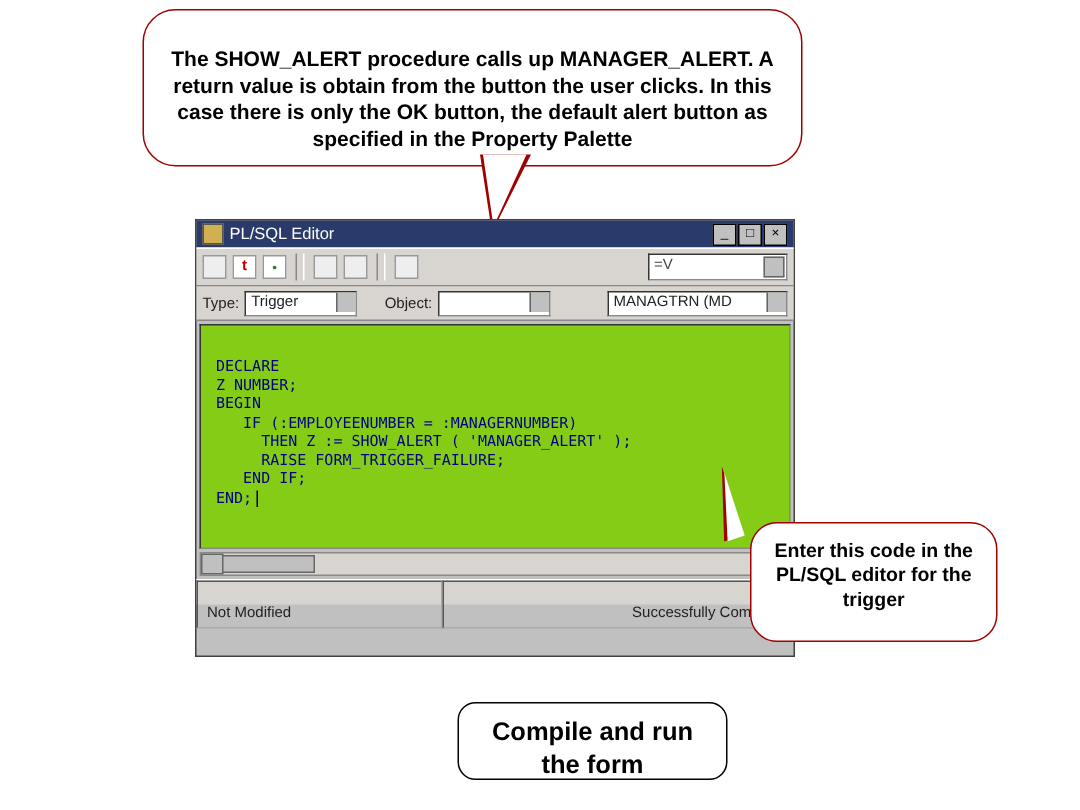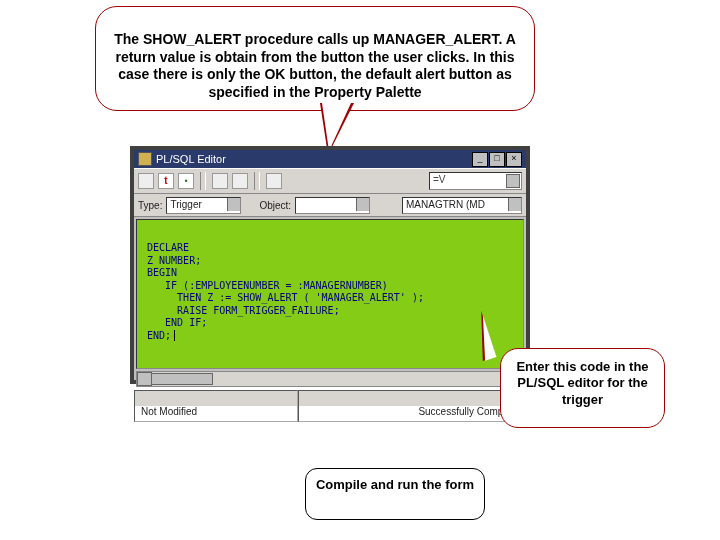--- a/index.html
+++ b/index.html
@@ -2,21 +2,21 @@
 <html><head>
 <meta charset="utf-8">
 <style>
   html,body{margin:0;padding:0;width:720px;height:540px;background:#fff;font-family:Arial,Helvetica,sans-serif;font-size:12px;color:#000;}
   .stage{position:relative;width:720px;height:540px;}
   
   .bubble-top{position:absolute;left:95px;top:6px;width:440px;height:105px;border:1.5px solid #a10000;border-radius:22px;background:#fff;padding:24px 14px 6px 14px;box-sizing:border-box;text-align:center;font-weight:bold;font-size:14px;line-height:1.25;}
   .tail-top-outer{position:absolute;left:320px;top:103px;border-left:8px solid transparent;border-right:26px solid transparent;border-top:52px solid #a10000;}
   .tail-top-inner{position:absolute;left:322px;top:103px;border-left:7px solid transparent;border-right:22px solid transparent;border-top:48px solid #fff;}
   
-  .editor{position:absolute;left:130px;top:146px;width:400px;height:238px;background:#c0c0c0;border:4px solid #404040;box-sizing:border-box;}
+  .editor{position:absolute;left:130px;top:146px;width:400px;height:292px;background:#c0c0c0;border:1px solid #404040;box-sizing:border-box;}
   .titlebar{height:18px;background:#2a3a6a;color:#fff;font-size:11px;display:flex;align-items:center;padding:0 4px;justify-content:space-between;}
   .titlebar .t-left{display:flex;align-items:center;gap:4px;}
   .titlebar .t-icon{width:12px;height:12px;background:#d0b050;border:1px solid #555;}
   .titlebar .t-btns{display:flex;gap:1px;}
   .titlebar .t-btn{width:14px;height:13px;background:#c0c0c0;border:1px solid #000;font-size:9px;line-height:11px;text-align:center;color:#000;}
   .toolbar{height:24px;background:#d8d4d0;border-top:1px solid #fff;border-bottom:1px solid #888;display:flex;align-items:center;gap:4px;padding:0 4px;}
   .tool-ic{width:16px;height:16px;background:#eee;border:1px solid #999;box-sizing:border-box;}
   .tool-sep{width:4px;height:18px;border-left:1px solid #888;border-right:1px solid #fff;margin:0 2px;}
   .tool-combo{width:88px;height:16px;background:#fff;border:1px inset #888;font-size:10px;padding-left:3px;line-height:14px;position:relative;color:#444;}
   .tool-combo::after{content:"";position:absolute;right:1px;top:1px;width:12px;height:12px;background:#c0c0c0;border:1px solid #666;}
@@ -32,21 +32,21 @@
   .hscroll .arrow{position:absolute;top:0;width:13px;height:12px;background:#c0c0c0;border:1px solid #666;}
   .hscroll .arrow.l{left:0;} .hscroll .arrow.r{right:0;}
   .statusbar{height:16px;background:#d8d4d0;border-top:1px solid #fff;display:flex;font-size:10px;color:#222;margin-top:2px;}
   .statusbar .cell{border:1px inset #aaa;padding:15px 6px;}
   .statusbar .cell.a{width:150px;} .statusbar .cell.b{flex:1;text-align:right;}
   
   .bubble-right{position:absolute;left:500px;top:348px;width:165px;height:80px;border:1.5px solid #a10000;border-radius:18px;background:#fff;padding:10px;box-sizing:border-box;text-align:center;font-weight:bold;font-size:13px;line-height:1.25;}
   .tail-r-outer{position:absolute;left:475px;top:312px;border-left:14px solid transparent;border-right:0 solid transparent;border-bottom:48px solid #a10000;transform:rotate(-18deg);}
   .tail-r-inner{position:absolute;left:478px;top:316px;border-left:12px solid transparent;border-right:0 solid transparent;border-bottom:44px solid #fff;transform:rotate(-18deg);}
   
-  .bubble-bottom{position:absolute;left:305px;top:468px;width:180px;height:52px;border:1.5px solid #000;border-radius:12px;background:#fff;padding:8px;box-sizing:border-box;text-align:center;font-weight:bold;font-size:13px;line-height:1.3;}
+  .bubble-bottom{position:absolute;left:305px;top:468px;width:180px;height:52px;border:1.5px solid #000;border-radius:12px;background:#fff;padding:8px;box-sizing:border-box;text-align:center;font-weight:bold;font-size:17px;line-height:1.3;}
   .tb-red{color:#b00000;font-weight:bold;}
 </style>
 </head>
 <body>
 
 <div class="stage">
 
   <div class="bubble-top">
     <span>The SHOW_ALERT procedure calls up MANAGER_ALERT. A return value is obtain from the button the user clicks. In this case there is only the OK button, the default alert button as specified in the Property Palette</span>
   </div>

